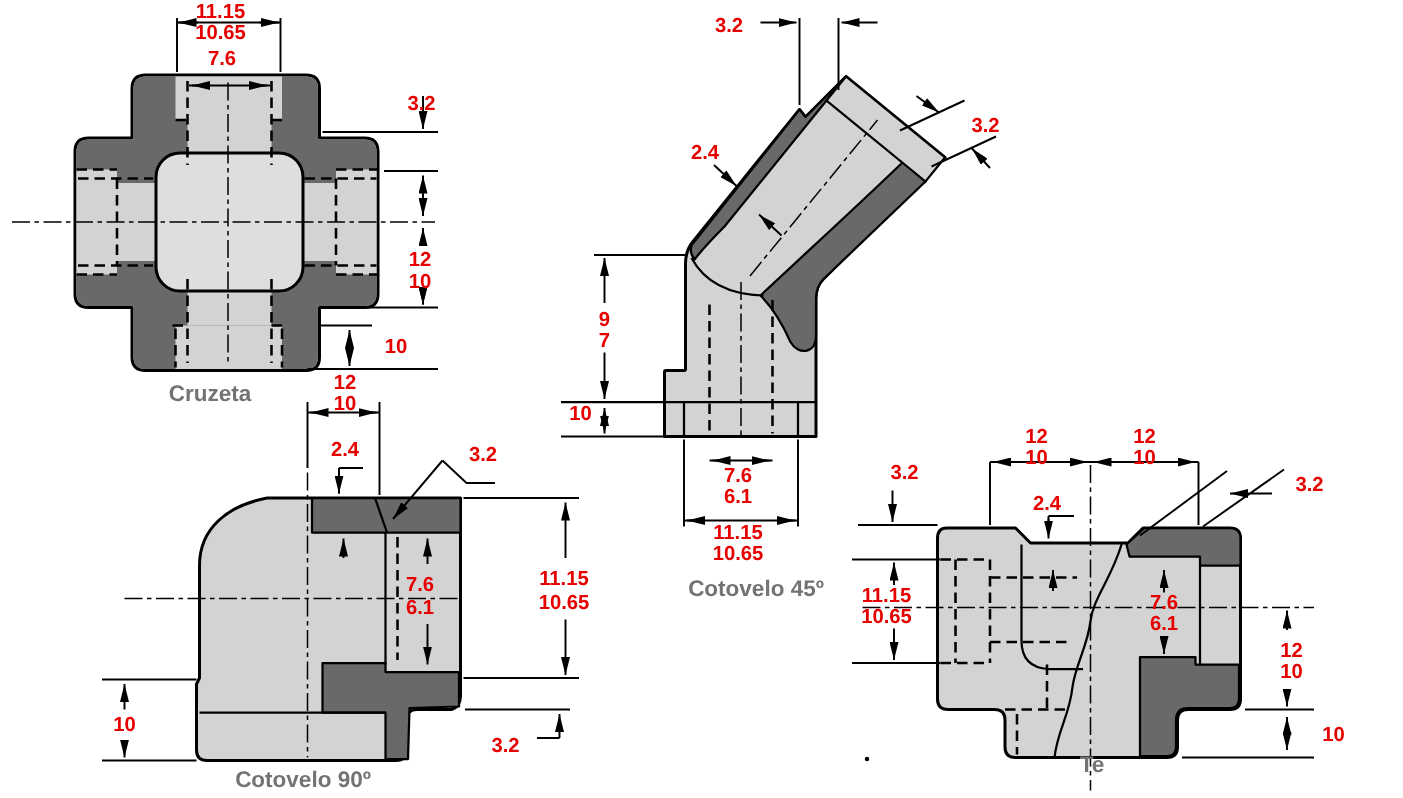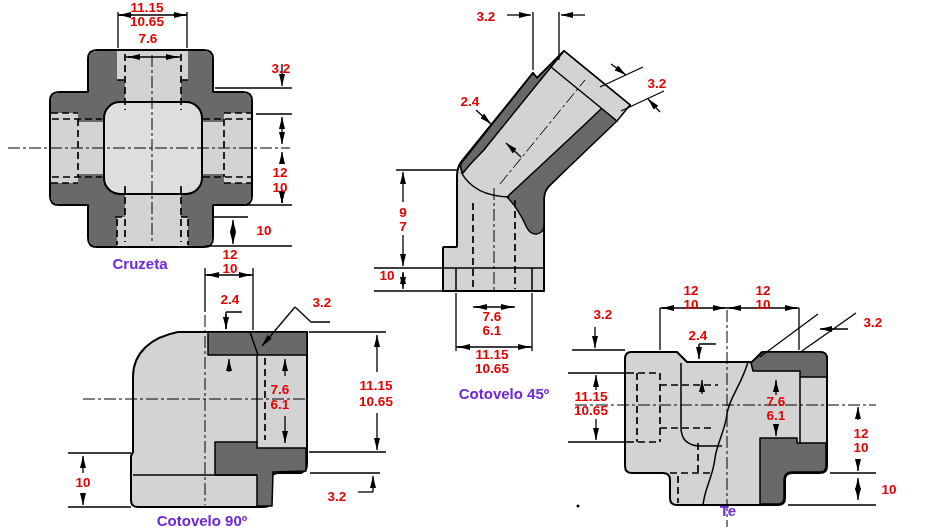--- a/index.html
+++ b/index.html
@@ -18,21 +18,21 @@
   .ln{stroke:#000;stroke-width:1.5;fill:none;}
   .dash{stroke:#000;stroke-width:1.7;fill:none;stroke-dasharray:7 4;}
   .cl{stroke:#000;stroke-width:1;fill:none;stroke-dasharray:12 3 3 3;}
   .dim{stroke:#000;stroke-width:1.3;fill:none;}
   .lbl{
     position:absolute;transform:translate(-50%,-50%);
     color:var(--dim_text);font-weight:bold;font-size:13.5px;line-height:1;white-space:nowrap;
   }
   .cap{
     position:absolute;transform:translate(-50%,-50%);
-    color:#6d28d9;font-weight:bold;font-size:15px;line-height:1;white-space:nowrap;
+    color:#737373;font-weight:bold;font-size:15px;line-height:1;white-space:nowrap;
   }
   .dot{position:absolute;width:3px;height:3px;background:#000;border-radius:50%;transform:translate(-50%,-50%);}
 </style>
 </head>
 <body>
 
 <div id="stage">
 
 <svg width="935" height="532" viewBox="0 0 935 532">
   <defs>

